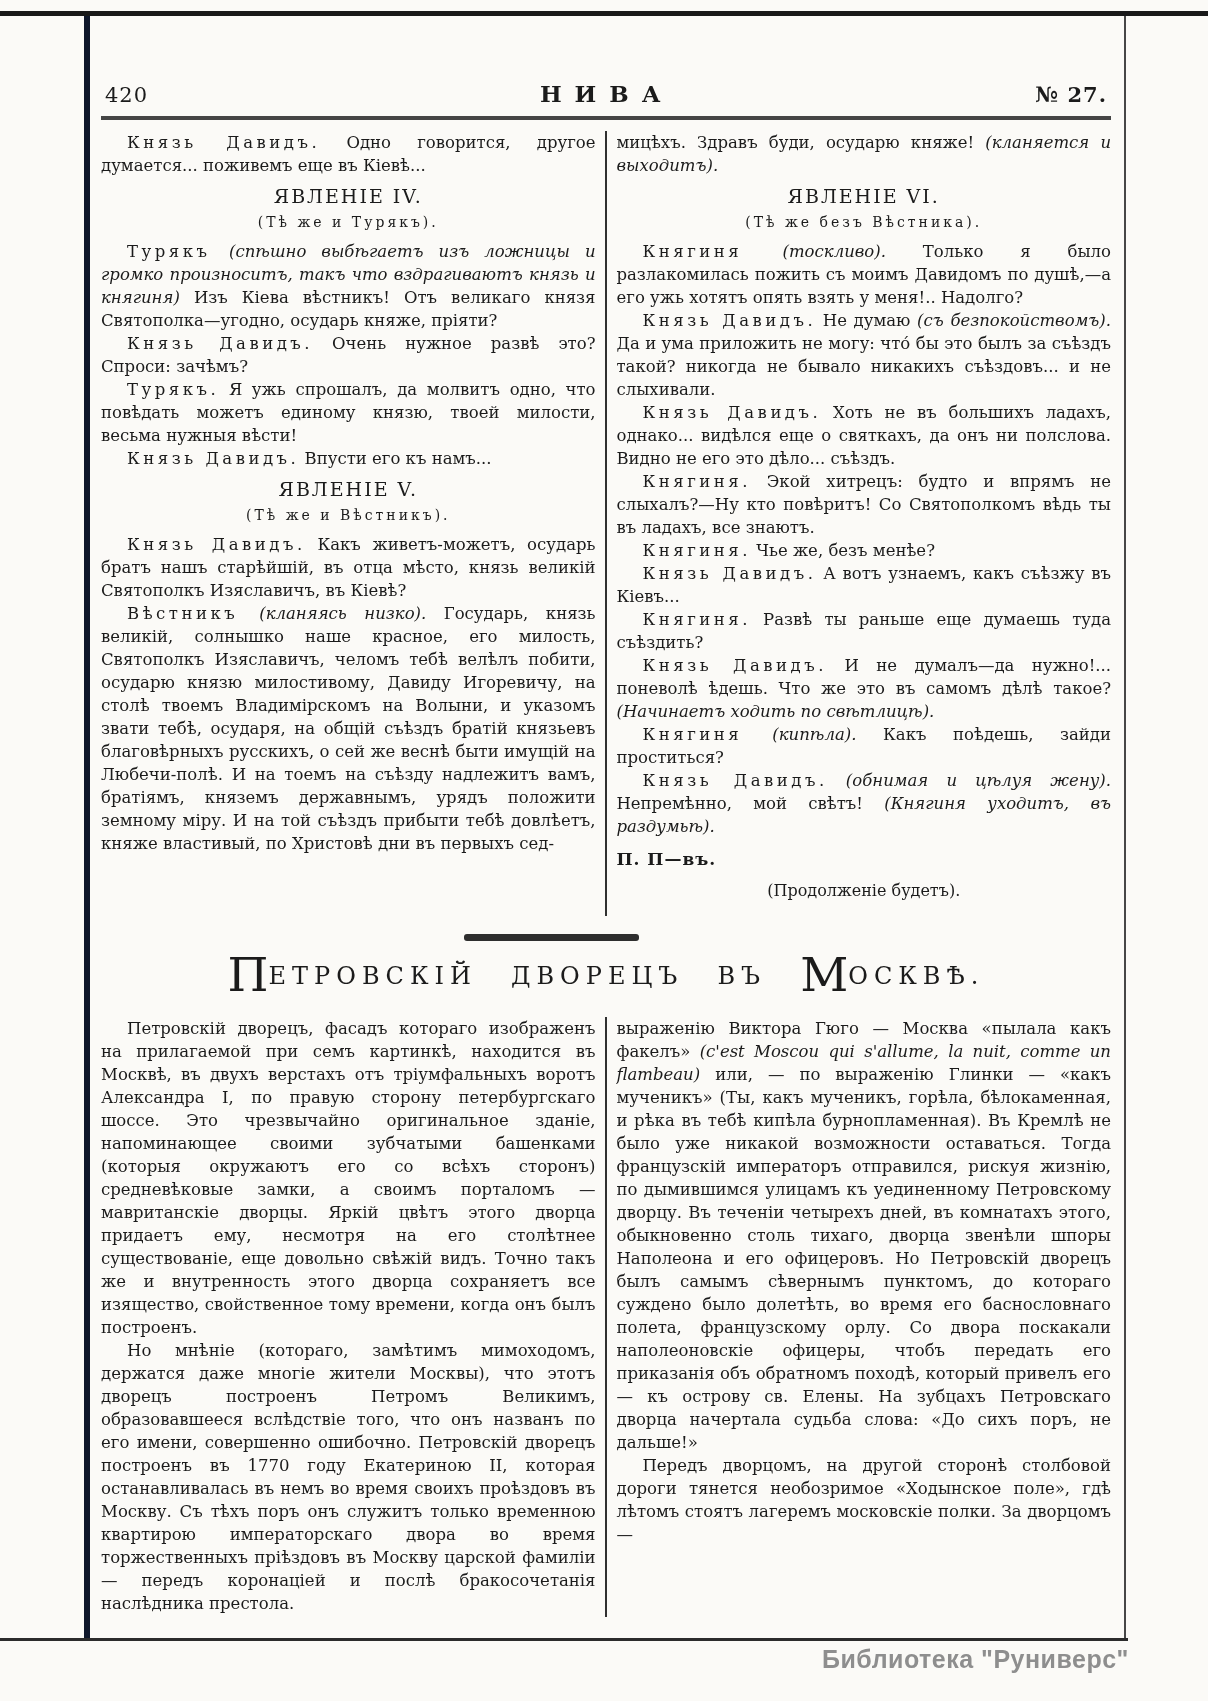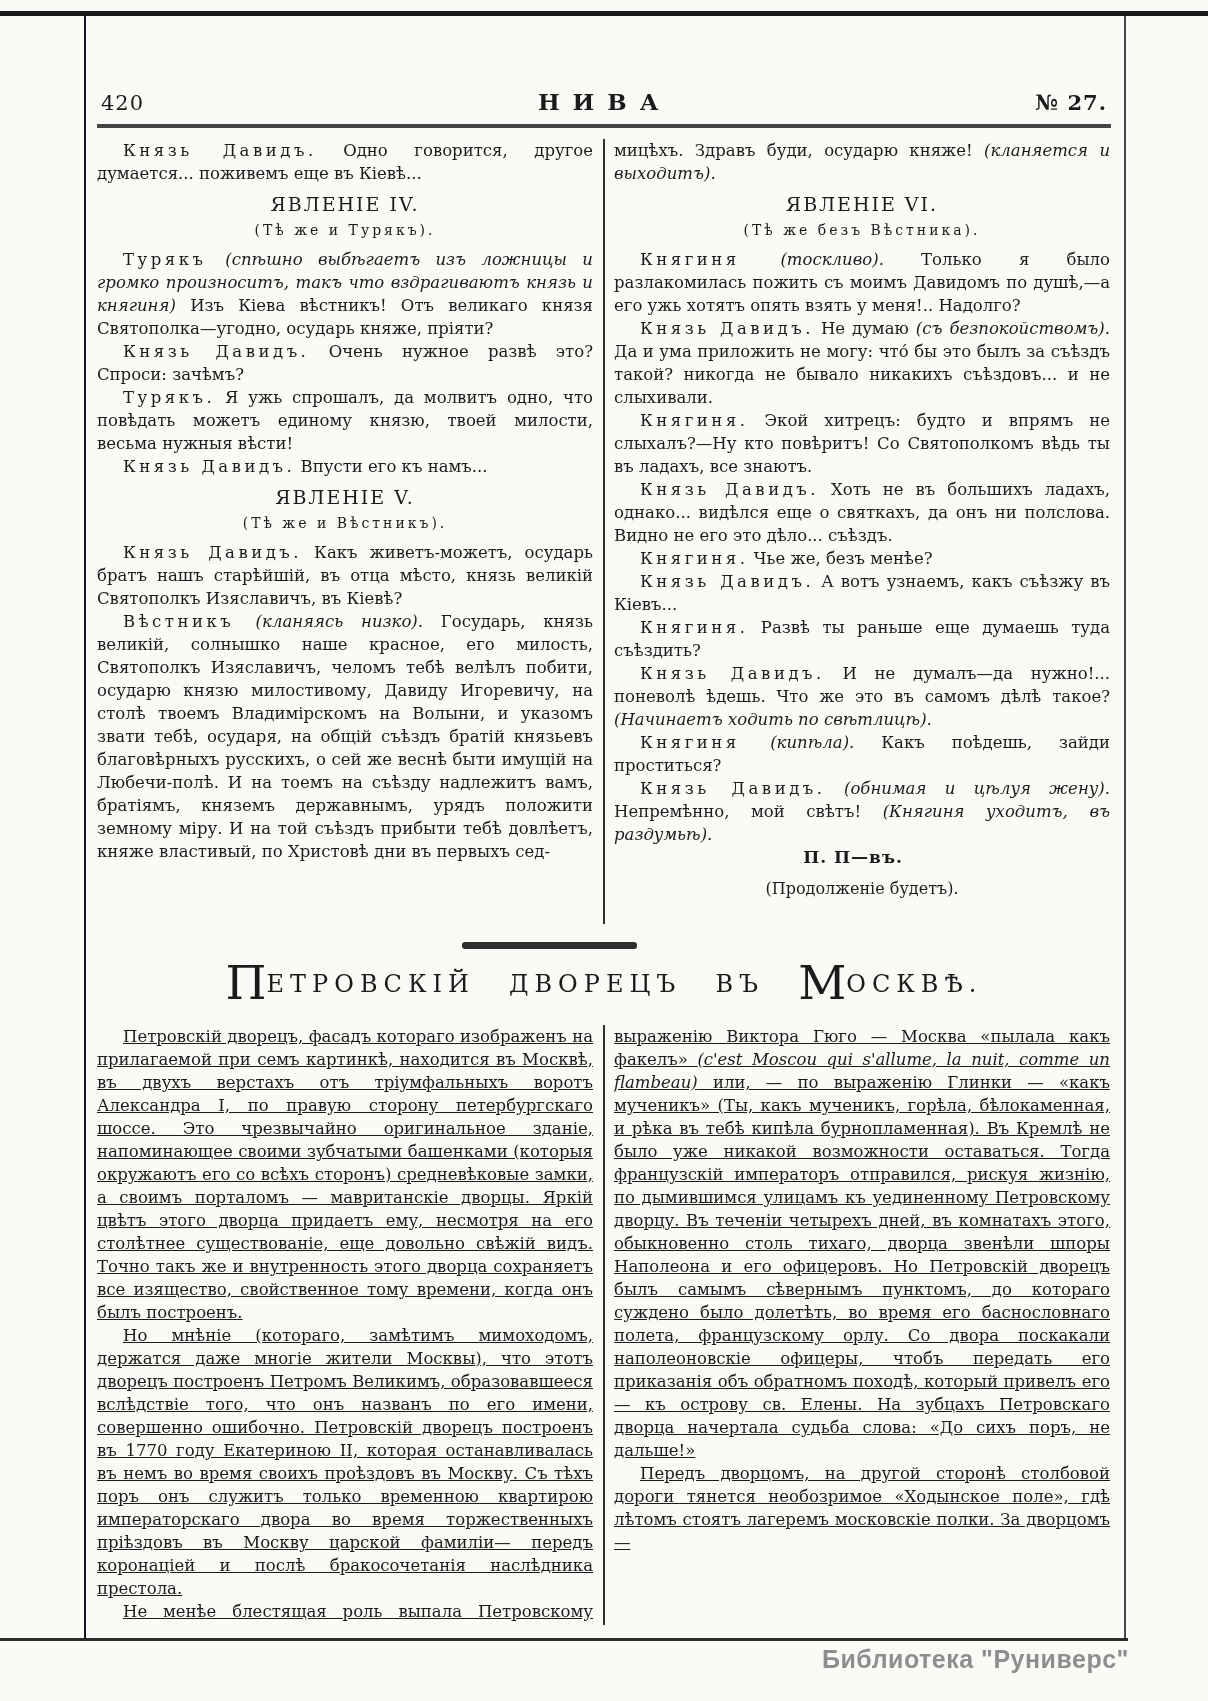--- a/index.html
+++ b/index.html
@@ -8,46 +8,46 @@
     position: relative; width: 1208px; height: 1701px;
     background: #fbfaf7; color: #1b1b1b;
     font-family: "DejaVu Serif", serif; overflow: hidden;
   }
   .scan-top { position: absolute; top: 11px; left: 0; width: 100%; height: 5px;
     background: #191919; }
   .scan-bottom { position: absolute; top: 1638px; left: 0; width: 1128px; height: 3px;
     background: #2c2c2c; }
   .frame {
     position: absolute; top: 16px; left: 84px; width: 1042px; height: 1624px;
-    border-left: 2px solid #0f172a; border-right: 2px solid #474747;
-    padding: 8px 13px 0 11px;
+    border-left: 6px solid #0f172a; border-right: 2px solid #474747;
+    padding: 0 13px 0 11px;
   }
   
   .pg-header { display: flex; justify-content: space-between; align-items: baseline;
     margin-top: 64px; padding: 0 4px; }
   .pg-num { font-size: 21px; letter-spacing: 1px; }
   .pg-journal { font-size: 23px; font-weight: bold; letter-spacing: 13px; margin-left: 30px; }
   .pg-issue { font-size: 21px; font-weight: bold; letter-spacing: 1px; }
   .header-rule { height: 4px; background: #454545; margin-top: 9px; }
   
   .columns { display: flex; margin-top: 11px; }
   .col { width: 496px; text-align: justify; font-size: 16.5px; line-height: 23px; }
   .play .col { height: 785px; overflow: hidden; }
-  .article-cols .col { height: 600px; overflow: hidden; text-decoration: underline; }
+  .article-cols .col { height: 600px; overflow: hidden; }
   .gutter { width: 21px; display: flex; justify-content: center; }
   .gutter .vline { width: 2px; background: #303030; height: 100%; }
   .para { text-indent: 26px; }
   .noindent { text-indent: 0; }
   .seg-sp { letter-spacing: 3.5px; }
   .seg-i { font-style: italic; }
   .scene-heading { text-align: center; font-size: 19px; letter-spacing: 2px;
     margin: 8px 0 3px; text-indent: 0; }
   .scene-sub { text-align: center; font-size: 14px; letter-spacing: 3px; margin: 0 0 6px; }
-  .sig { text-align: center; font-weight: bold; font-size: 17px; letter-spacing: 1px;
-    padding-right: 18px; }
+  .sig { text-align: left; font-weight: bold; font-size: 17px; letter-spacing: 1px;
+    margin-top: 10px; padding-right: 18px; }
   .cont { text-align: center; font-size: 16px; margin-top: 8px; }
   
   .section-divider { width: 175px; height: 7px; background: #2e2e2e; border-radius: 3px;
     margin: 18px auto 0; transform: translateX(-55px); }
   .article-title { margin-top: 13px; height: 52px; text-align: center;
     font-weight: normal; white-space: nowrap; }
   .t-word { margin: 0 17px; }
   .t-big { font-size: 47px; line-height: 30px; vertical-align: -7px; }
   .t-small { font-size: 24px; letter-spacing: 6px; }
   
@@ -86,22 +86,22 @@
         </div>
       <div class="gutter">
         <div class="vline"></div>
       </div>
       <div class="col">
           <p class="para noindent"><span class="seg-n">мицѣхъ. Здравъ буди, осударю княже! </span><span class="seg-i">(кланяется и выходитъ).</span></p>
           <div class="scene-heading">ЯВЛЕНІЕ VI.</div>
           <div class="scene-sub">(Тѣ же безъ Вѣстника).</div>
           <p class="para"><span class="seg-sp">Княгиня </span><span class="seg-i">(тоскливо).</span><span class="seg-n"> Только я было разлакомилась пожить съ моимъ Давидомъ по душѣ,—а его ужь хотятъ опять взять у меня!.. Надолго?</span></p>
           <p class="para"><span class="seg-sp">Князь Давидъ.</span><span class="seg-n"> Не думаю </span><span class="seg-i">(съ безпокойствомъ).</span><span class="seg-n"> Да и ума приложить не могу: что́ бы это былъ за съѣздъ такой? никогда не бывало никакихъ съѣздовъ... и не слыхивали.</span></p>
+          <p class="para"><span class="seg-sp">Князь Давидъ.</span><span class="seg-n"> Хоть не въ большихъ ладахъ, однако... видѣлся еще о святкахъ, да онъ ни полслова. Видно не его это дѣло... съѣздъ.</span></p>
           <p class="para"><span class="seg-sp">Княгиня.</span><span class="seg-n"> Экой хитрецъ: будто и впрямъ не слыхалъ?—Ну кто повѣритъ! Со Святополкомъ вѣдь ты въ ладахъ, все знаютъ.</span></p>
-          <p class="para"><span class="seg-sp">Князь Давидъ.</span><span class="seg-n"> Хоть не въ большихъ ладахъ, однако... видѣлся еще о святкахъ, да онъ ни полслова. Видно не его это дѣло... съѣздъ.</span></p>
           <p class="para"><span class="seg-sp">Княгиня.</span><span class="seg-n"> Чье же, безъ менѣе?</span></p>
           <p class="para"><span class="seg-sp">Князь Давидъ.</span><span class="seg-n"> А вотъ узнаемъ, какъ съѣзжу въ Кіевъ...</span></p>
           <p class="para"><span class="seg-sp">Княгиня.</span><span class="seg-n"> Развѣ ты раньше еще думаешь туда съѣздить?</span></p>
           <p class="para"><span class="seg-sp">Князь Давидъ.</span><span class="seg-n"> И не думалъ—да нужно!... поневолѣ ѣдешь. Что же это въ самомъ дѣлѣ такое? </span><span class="seg-i">(Начинаетъ ходить по свѣтлицѣ).</span></p>
           <p class="para"><span class="seg-sp">Княгиня </span><span class="seg-i">(кипѣла).</span><span class="seg-n"> Какъ поѣдешь, зайди проститься?</span></p>
           <p class="para"><span class="seg-sp">Князь Давидъ.</span><span class="seg-i"> (обнимая и цѣлуя жену).</span><span class="seg-n"> Непремѣнно, мой свѣтъ! </span><span class="seg-i">(Княгиня уходитъ, въ раздумьѣ).</span></p>
           <div class="sig">П. П—въ.</div>
           <div class="cont">(Продолженіе будетъ).</div>
         </div>
     </div>

